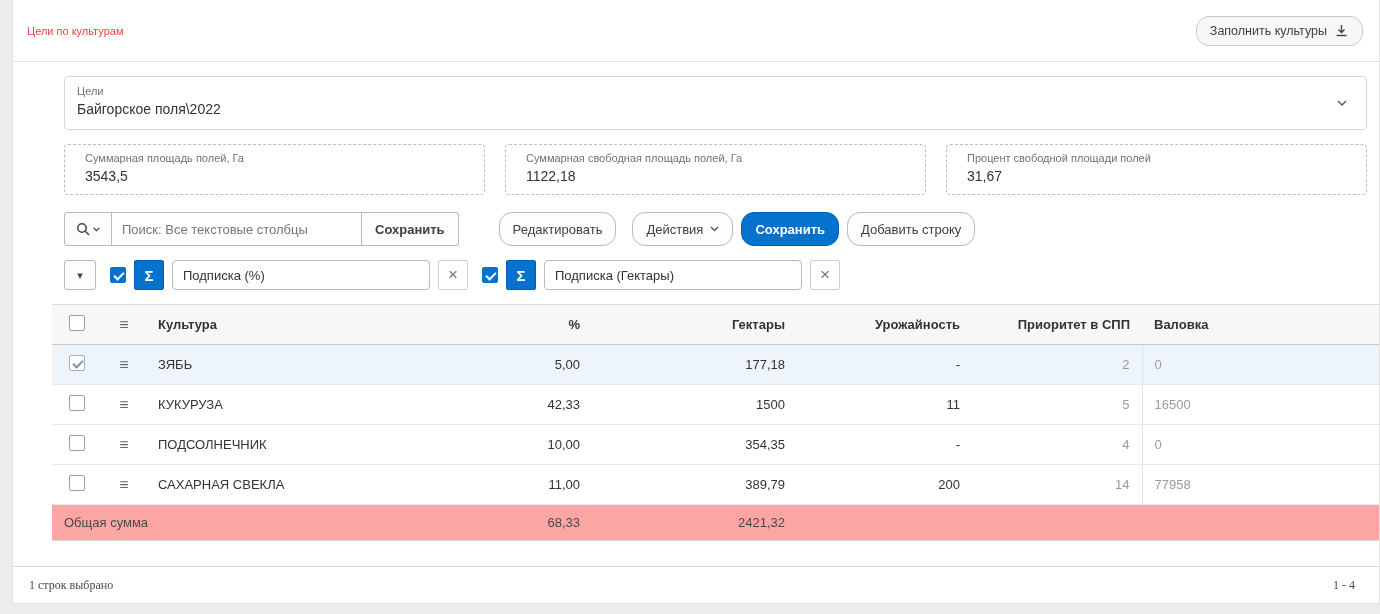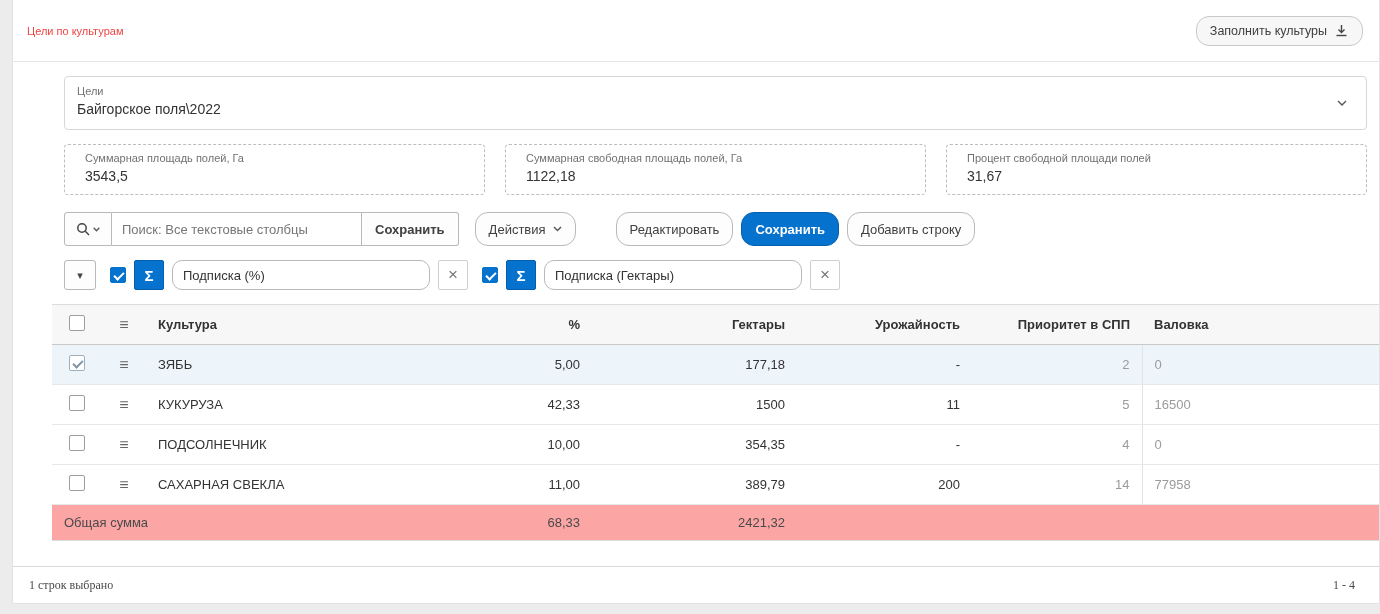--- a/index.html
+++ b/index.html
@@ -83,21 +83,21 @@
   }
   .cbx.checked.muted { background:#fff; border-color:#9fb0bd; }
   .cbx.checked.muted::after { border-color:#8296a5; }
   .sigma-btn {
     width:30px; height:30px; display:inline-flex; align-items:center; justify-content:center;
     background:#0572ce; border:1px solid #045fae; border-radius:2px;
     color:#fff; font-size:15px; font-weight:700; cursor:pointer;
   }
   .chip-input {
     width:258px; height:30px; display:flex; align-items:center;
-    border:1px solid #b9b9b9; border-radius:10px; padding:0 10px;
+    border:1px solid #b9b9b9; border-radius:4px; padding:0 10px;
     font-size:13px; color:#333; background:#fff;
   }
   .x-btn {
     width:30px; height:30px; display:inline-flex; align-items:center; justify-content:center;
     background:#fff; border:1px solid #cfcfcf; border-radius:2px;
     color:#777; font-size:17px; cursor:pointer;
   }
   
   .grid-wrap { margin:14px -12px 0 -12px; }
   table { width:100%; border-collapse:collapse; font-size:13px; table-layout:fixed; }
@@ -185,30 +185,30 @@
         <span>
           <svg width="7" height="5" viewBox="0 0 7 5" fill="none" stroke="#555" stroke-width="1.3">
             <polyline points="0.7 0.8 3.5 3.8 6.3 0.8"></polyline>
           </svg>
         </span>
       </button>
       <input class="search-input" type="text" placeholder="Поиск: Все текстовые столбцы" style="">
       <button class="btn btn-bold btn-run">
         <span>Сохранить</span>
       </button>
+      <button class="btn gap-40">
+        <span>Редактировать</span>
+      </button>
       <button class="btn gap-16">
         <span>Действия</span>
         <span>
           <svg width="9" height="6" viewBox="0 0 9 6" fill="none" stroke="#555" stroke-width="1.4">
             <polyline points="1 1 4.5 4.6 8 1"></polyline>
           </svg>
         </span>
-      </button>
-      <button class="btn gap-40">
-        <span>Редактировать</span>
       </button>
       <button class="btn btn-primary gap-8">
         <span>Сохранить</span>
       </button>
       <button class="btn gap-8">
         <span>Добавить строку</span>
       </button>
     </div>
 
     <div class="chips-row">

